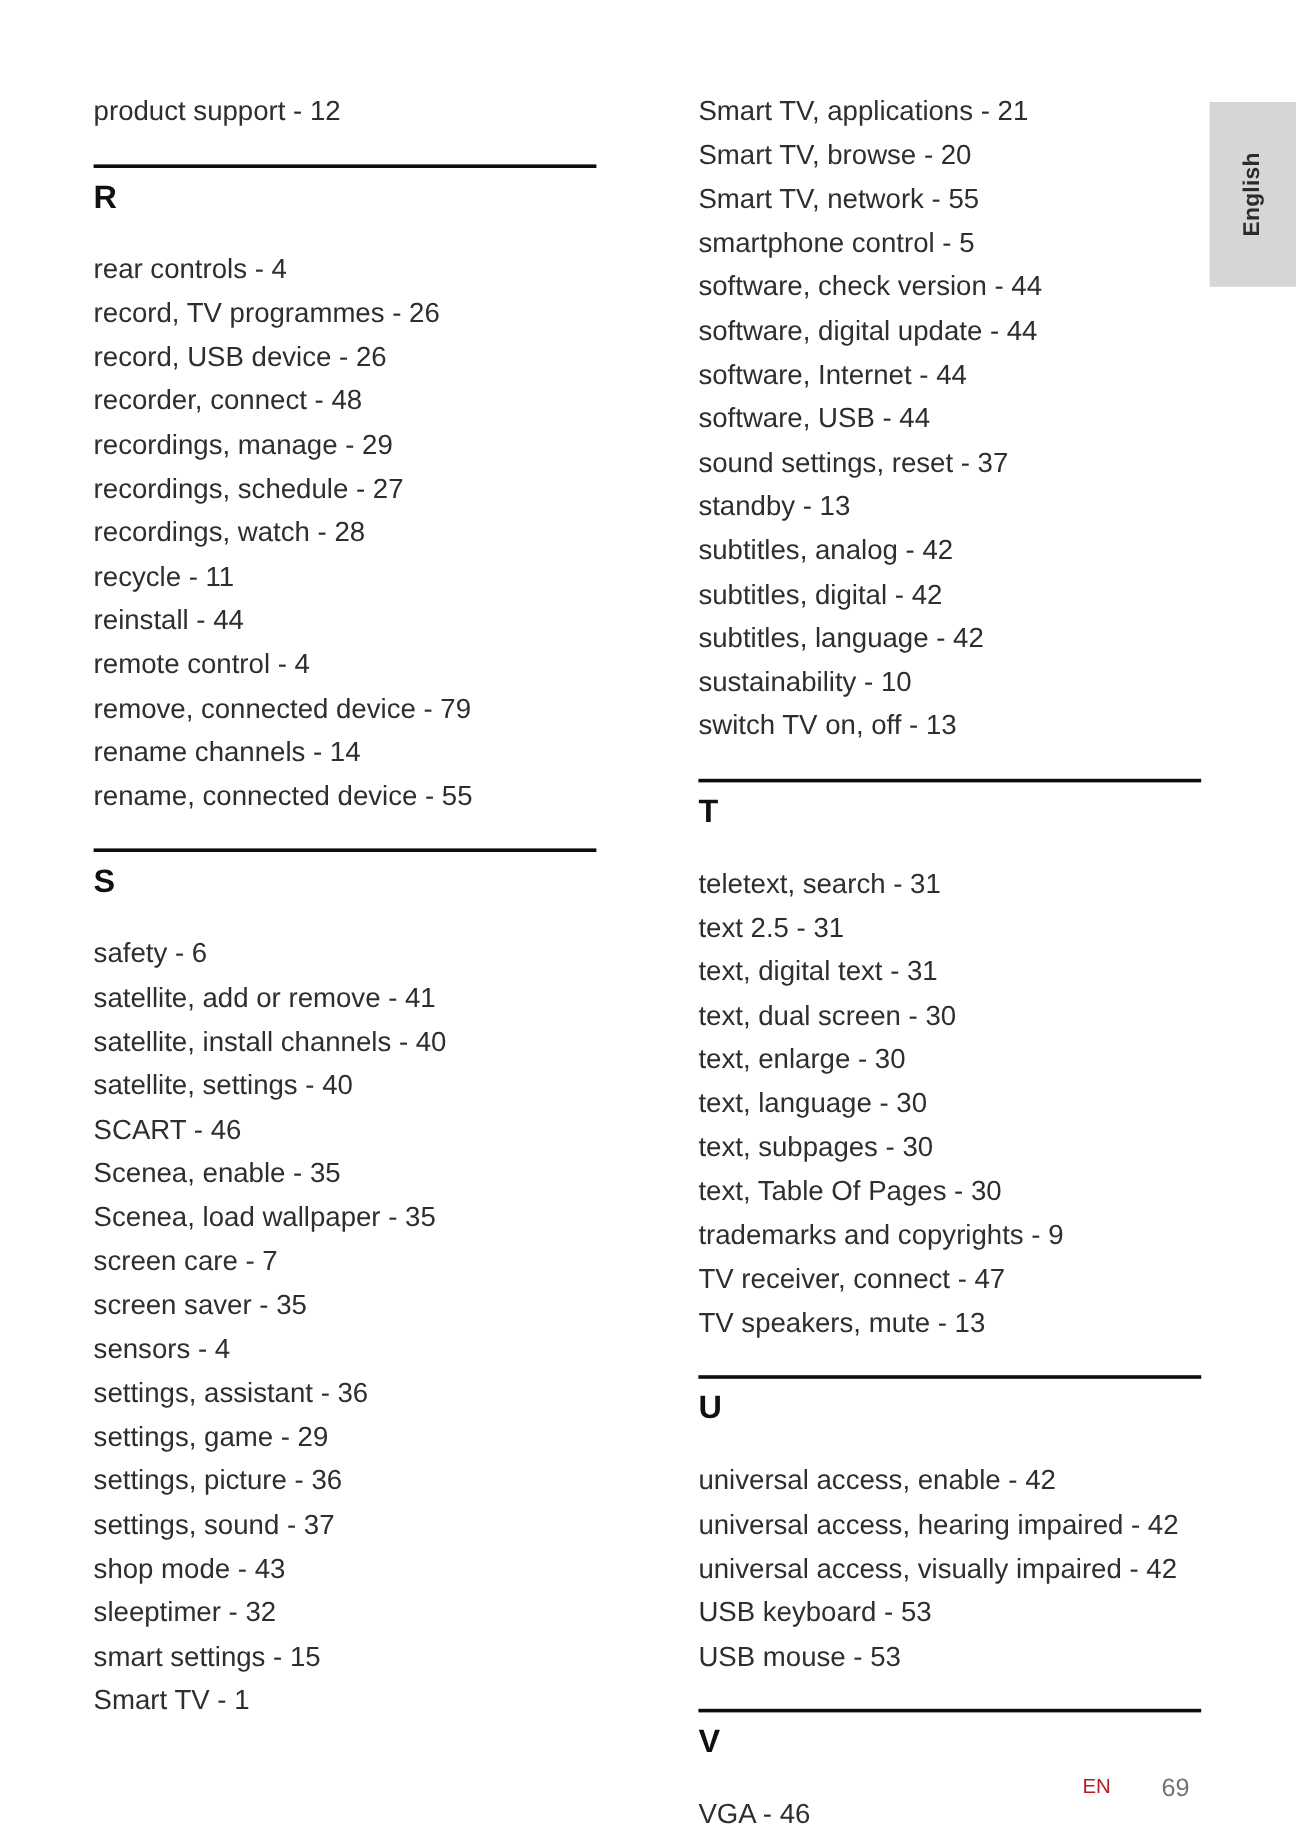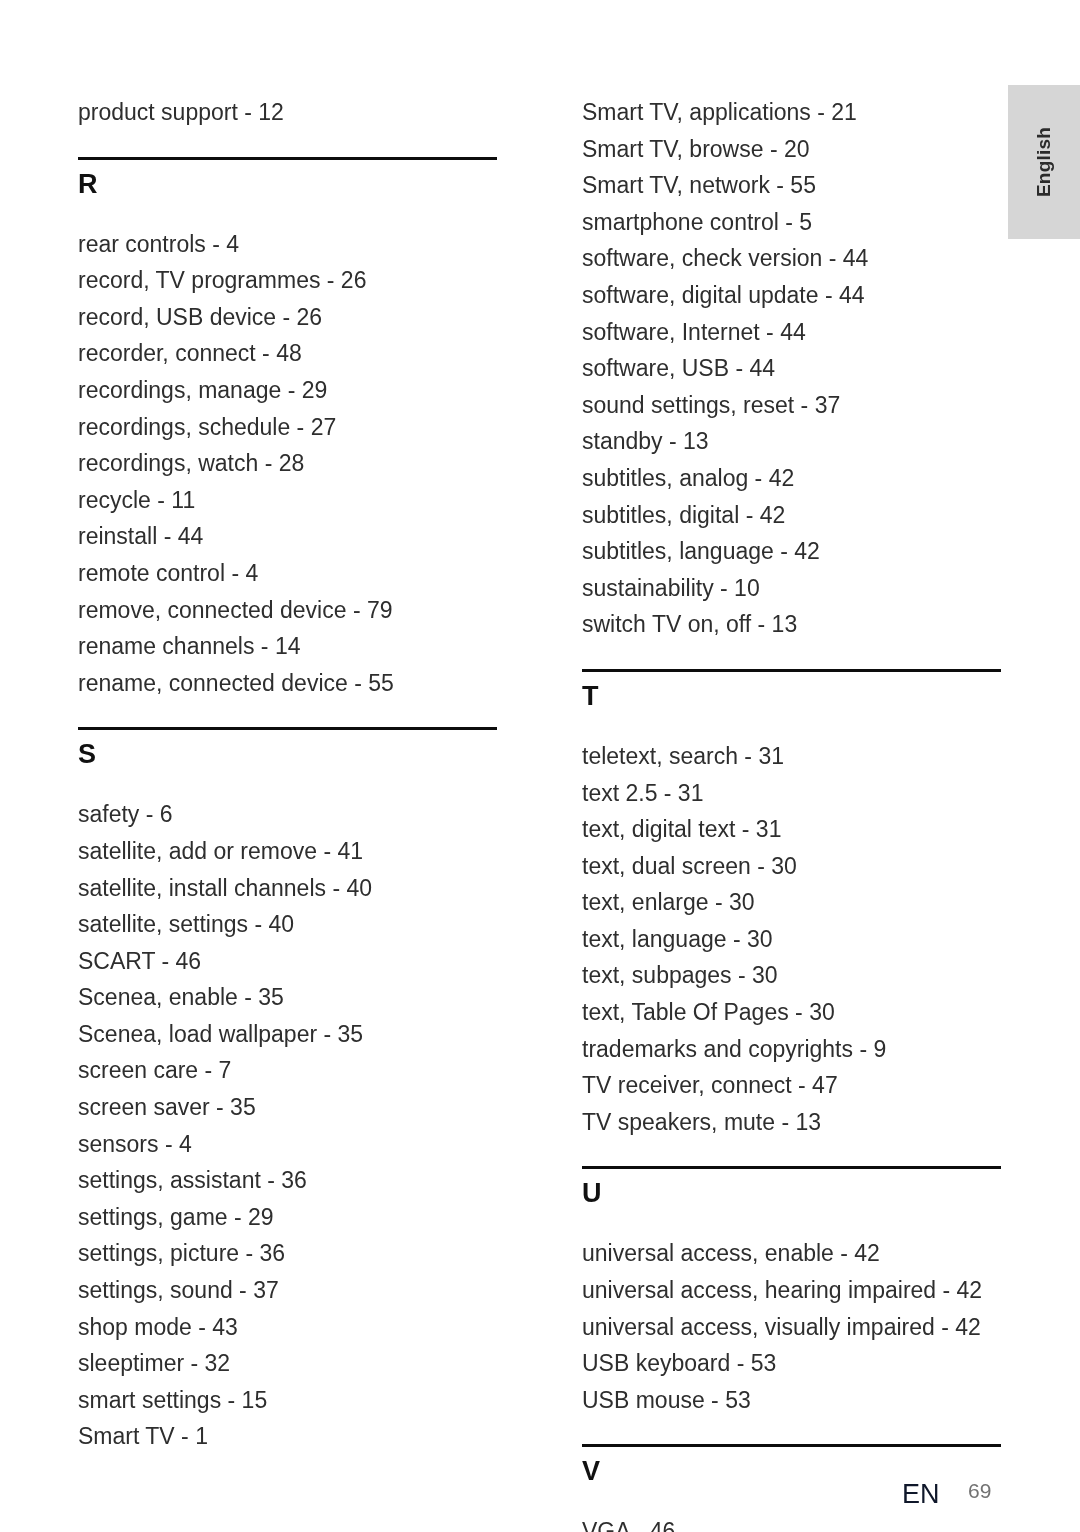--- a/index.html
+++ b/index.html
@@ -43,21 +43,20 @@
     position: absolute;
     left: 0;
     top: 0;
     width: 1080px;
     height: 1532px;
   }
   .col {
     position: absolute;
     top: 74px;
     width: 419px;
-    margin-top: 20px;
   }
   .col-left  { left: 78px; }
   .col-right { left: 582px; }
 
   
   .entry {
     font-size: 23px;
     line-height: 36.6px;
     color: #2e2e2e;
     white-space: nowrap;
@@ -87,22 +86,22 @@
     position: absolute;
     left: 0;
     top: 1479px;
     width: 1080px;
     height: 32px;
   }
   .footer-en {
     position: absolute;
     left: 902px;
     top: 0;
-    font-size: 27px;
-    color: #0f172a;
+    font-size: 17px;
+    color: #b91c1c;
   }
   .footer-page {
     position: absolute;
     left: 968px;
     top: 0;
     font-size: 21px;
     color: #737373;
   }
 </style>
 </head>

